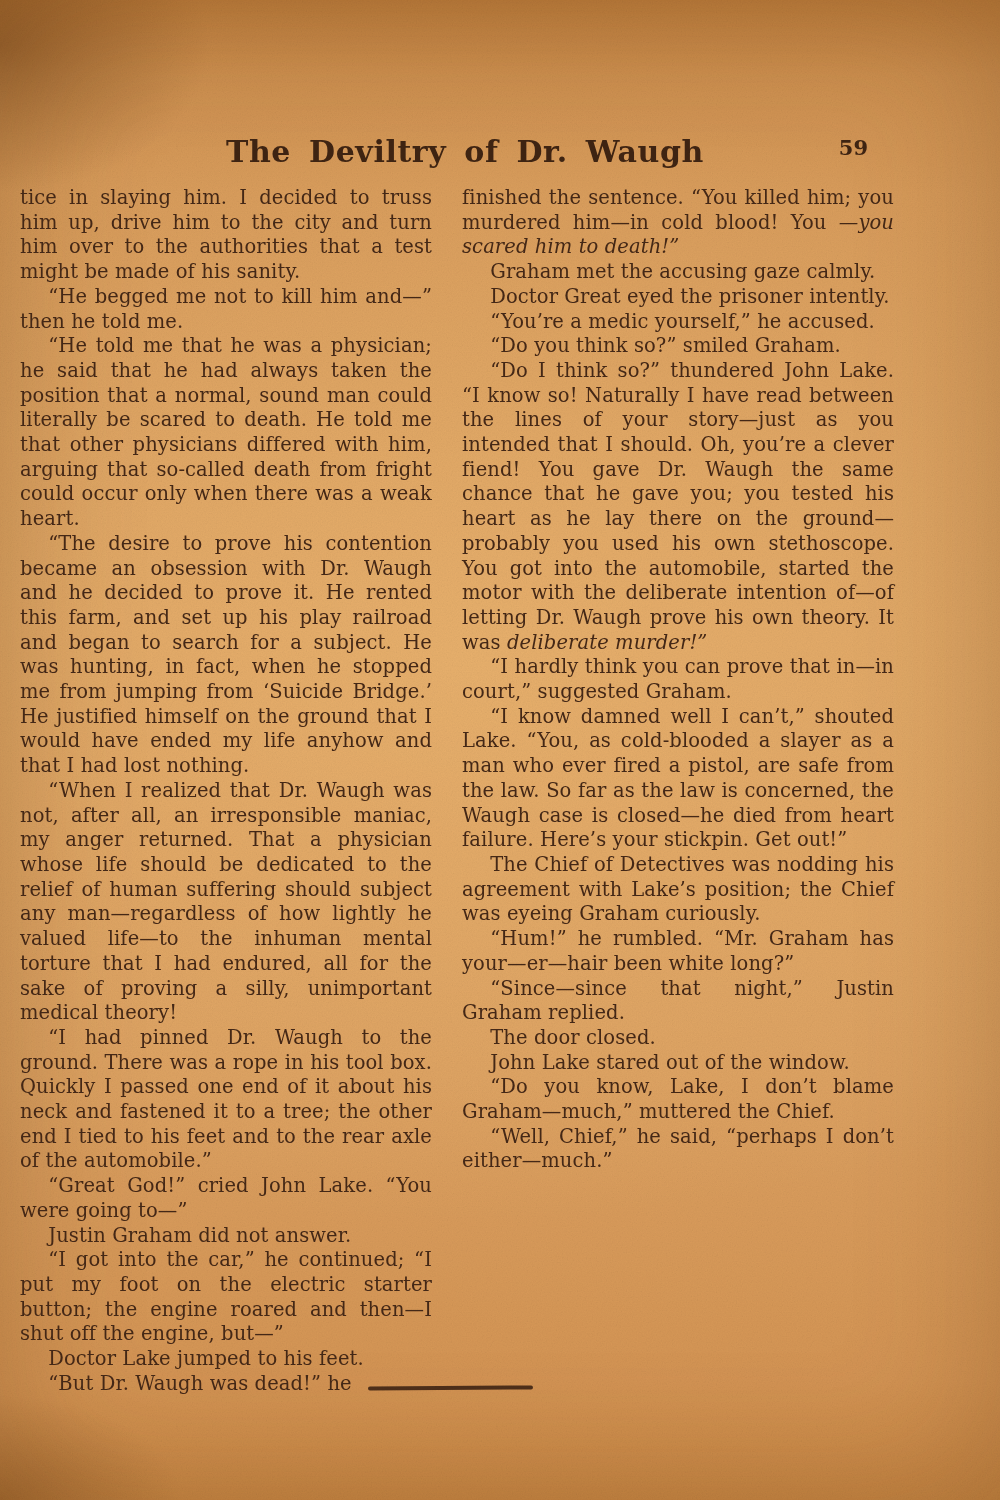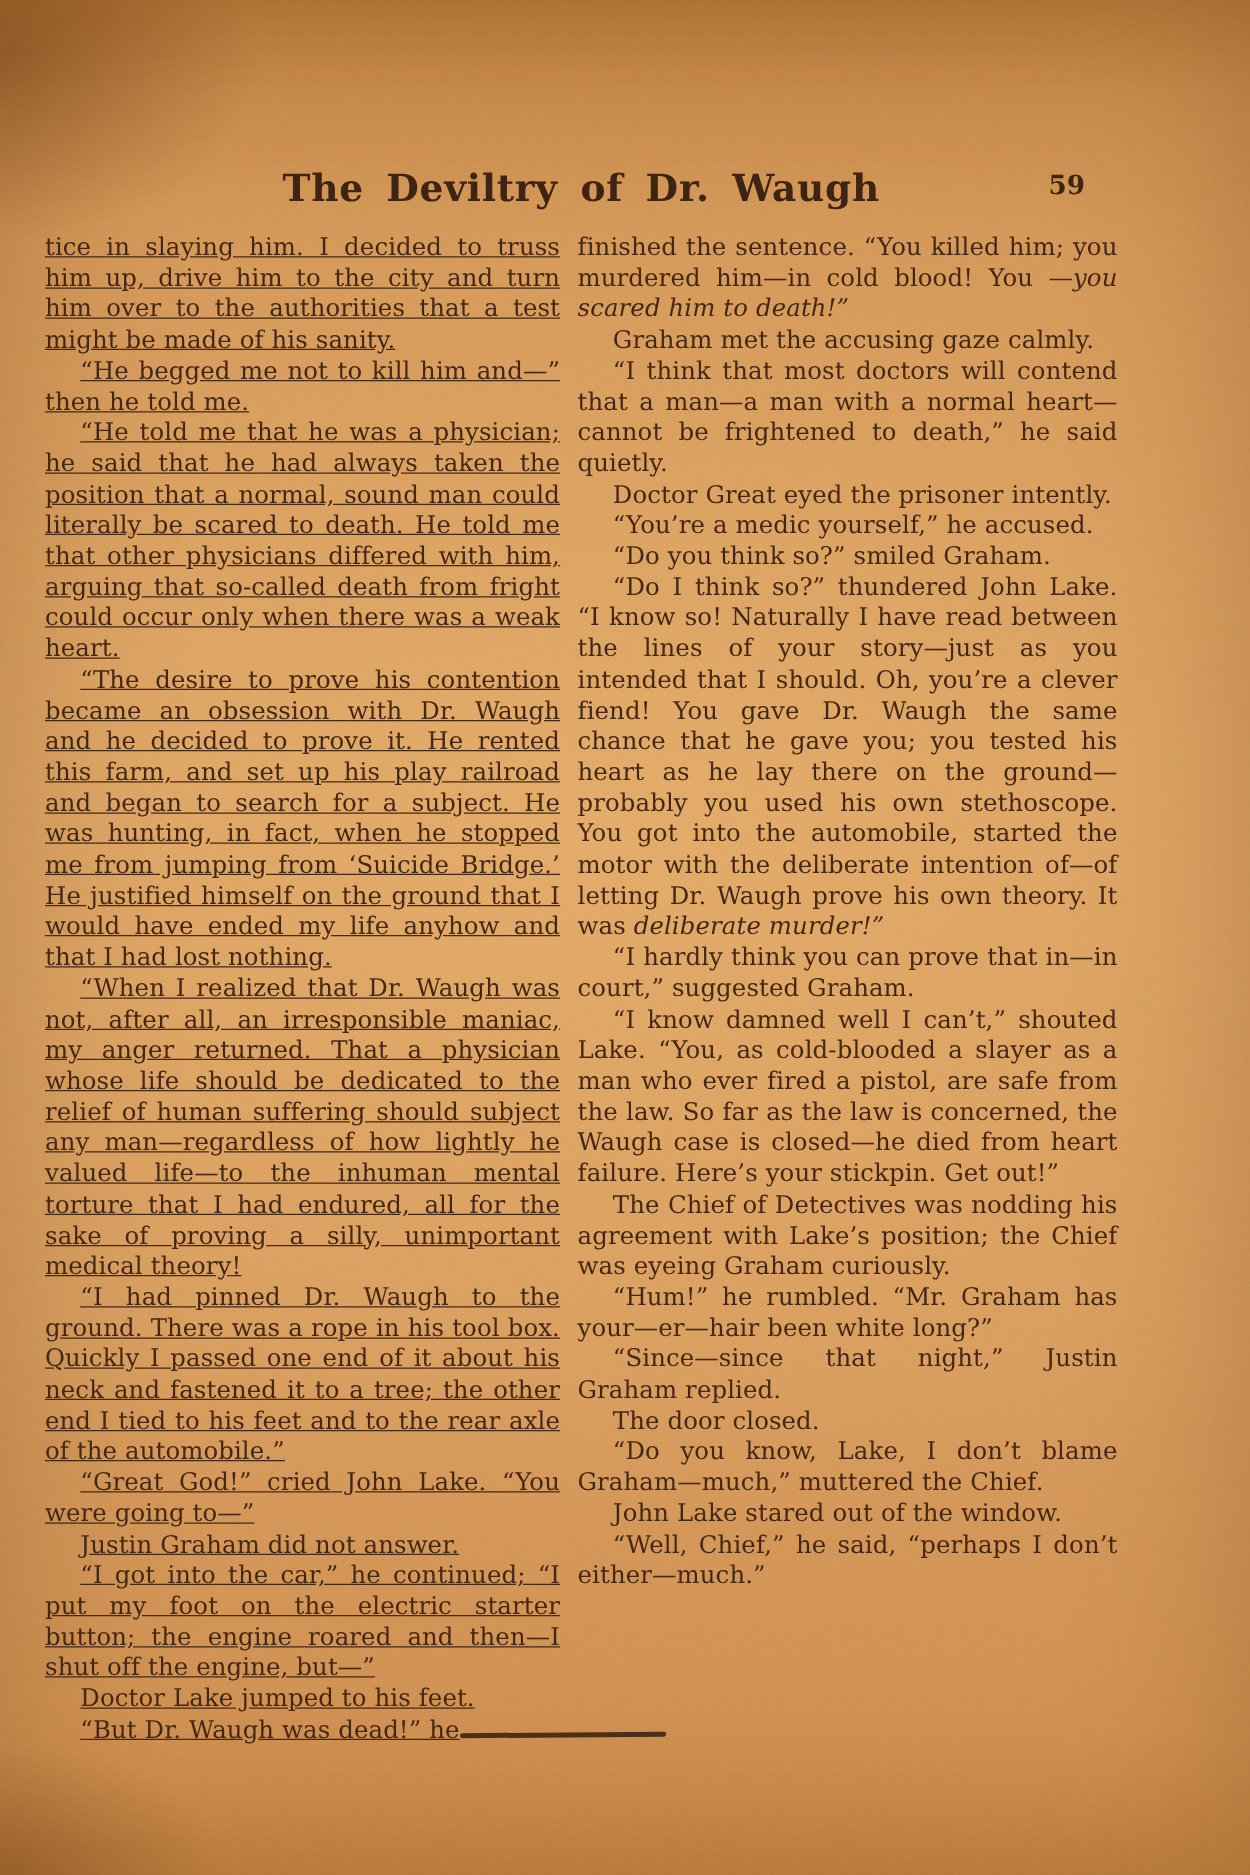--- a/index.html
+++ b/index.html
@@ -54,21 +54,21 @@
   }
   .column {
     position: absolute;
     top: 186px;
     z-index: 3;
     font-size: 19.5px;
     line-height: 24.7px;
     text-align: justify;
     letter-spacing: 0.1px;
   }
-  .column-left  { left: 36px;  width: 412px; text-decoration: underline; }
+  .column-left  { left: 20px;  width: 412px; }
   .column-right { left: 462px; width: 432px; }
   .para { margin: 0; }
   .para.indent { text-indent: 1.45em; }
   .italic { font-style: italic; }
   .footer-rule {
     position: absolute;
     top: 1386px;
     left: 368px;
     width: 165px;
     height: 4px;
@@ -99,33 +99,32 @@
       <p class="para indent"><span class="roman">“Great God!” cried John Lake. “You were going to—”</span></p>
       <p class="para indent"><span class="roman">Justin Graham did not answer.</span></p>
       <p class="para indent"><span class="roman">“I got into the car,” he continued; “I put my foot on the electric starter button; the engine roared and then—I shut off the engine, but—”</span></p>
       <p class="para indent"><span class="roman">Doctor Lake jumped to his feet.</span></p>
       <p class="para indent"><span class="roman">“But Dr. Waugh was dead!” he</span></p>
     </div>
 
   <div class="column column-right">
       <p class="para"><span class="roman">finished the sentence.  “You killed him; you murdered him—in cold blood! You </span><span class="italic">—you scared him to death!”</span></p>
       <p class="para indent"><span class="roman">Graham met the accusing gaze calmly.</span></p>
-      <p class="para indent"><span class="roman">“I think that most doctors will contend that a man—a man with a normal heart—cannot be frightened to death,” he said quietly.</span></p>
       <p class="para indent"><span class="roman">Doctor Great eyed the prisoner intently.</span></p>
       <p class="para indent"><span class="roman">“You’re a medic yourself,” he accused.</span></p>
       <p class="para indent"><span class="roman">“Do you think so?” smiled Graham.</span></p>
       <p class="para indent"><span class="roman">“Do I think so?” thundered John Lake. “I know so!  Naturally I have read between the lines of your story—just as you intended that I should.  Oh, you’re a clever fiend!  You gave Dr. Waugh the same chance that he gave you; you tested his heart as he lay there on the ground—probably you used his own stethoscope.  You got into the automobile, started the motor with the deliberate intention of—of letting Dr. Waugh prove his own theory.  It was </span><span class="italic">deliberate murder!”</span></p>
       <p class="para indent"><span class="roman">“I hardly think you can prove that in—in court,” suggested Graham.</span></p>
       <p class="para indent"><span class="roman">“I know damned well I can’t,” shouted Lake. “You, as cold-blooded a slayer as a man who ever fired a pistol, are safe from the law.  So far as the law is concerned, the Waugh case is closed—he died from heart failure.  Here’s your stickpin.  Get out!”</span></p>
       <p class="para indent"><span class="roman">The Chief of Detectives was nodding his agreement with Lake’s position; the Chief was eyeing Graham curiously.</span></p>
       <p class="para indent"><span class="roman">“Hum!” he rumbled.  “Mr. Graham has your—er—hair been white long?”</span></p>
       <p class="para indent"><span class="roman">“Since—since that night,” Justin Graham replied.</span></p>
       <p class="para indent"><span class="roman">The door closed.</span></p>
+      <p class="para indent"><span class="roman">John Lake stared out of the window.</span></p>
       <p class="para indent"><span class="roman">“Do you know, Lake, I don’t blame Graham—much,” muttered the Chief.</span></p>
-      <p class="para indent"><span class="roman">John Lake stared out of the window.</span></p>
       <p class="para indent"><span class="roman">“Well, Chief,” he said, “perhaps I don’t either—much.”</span></p>
     </div>
 
   <div class="footer-rule"></div>
 
   <svg class="grain" width="1000" height="1500" xmlns="http://www.w3.org/2000/svg">
     <filter id="paperNoise">
       <feTurbulence type="fractalNoise" baseFrequency="0.8" numOctaves="2" stitchTiles="stitch"></feTurbulence>
       <feColorMatrix type="saturate" values="0"></feColorMatrix>
     </filter>

